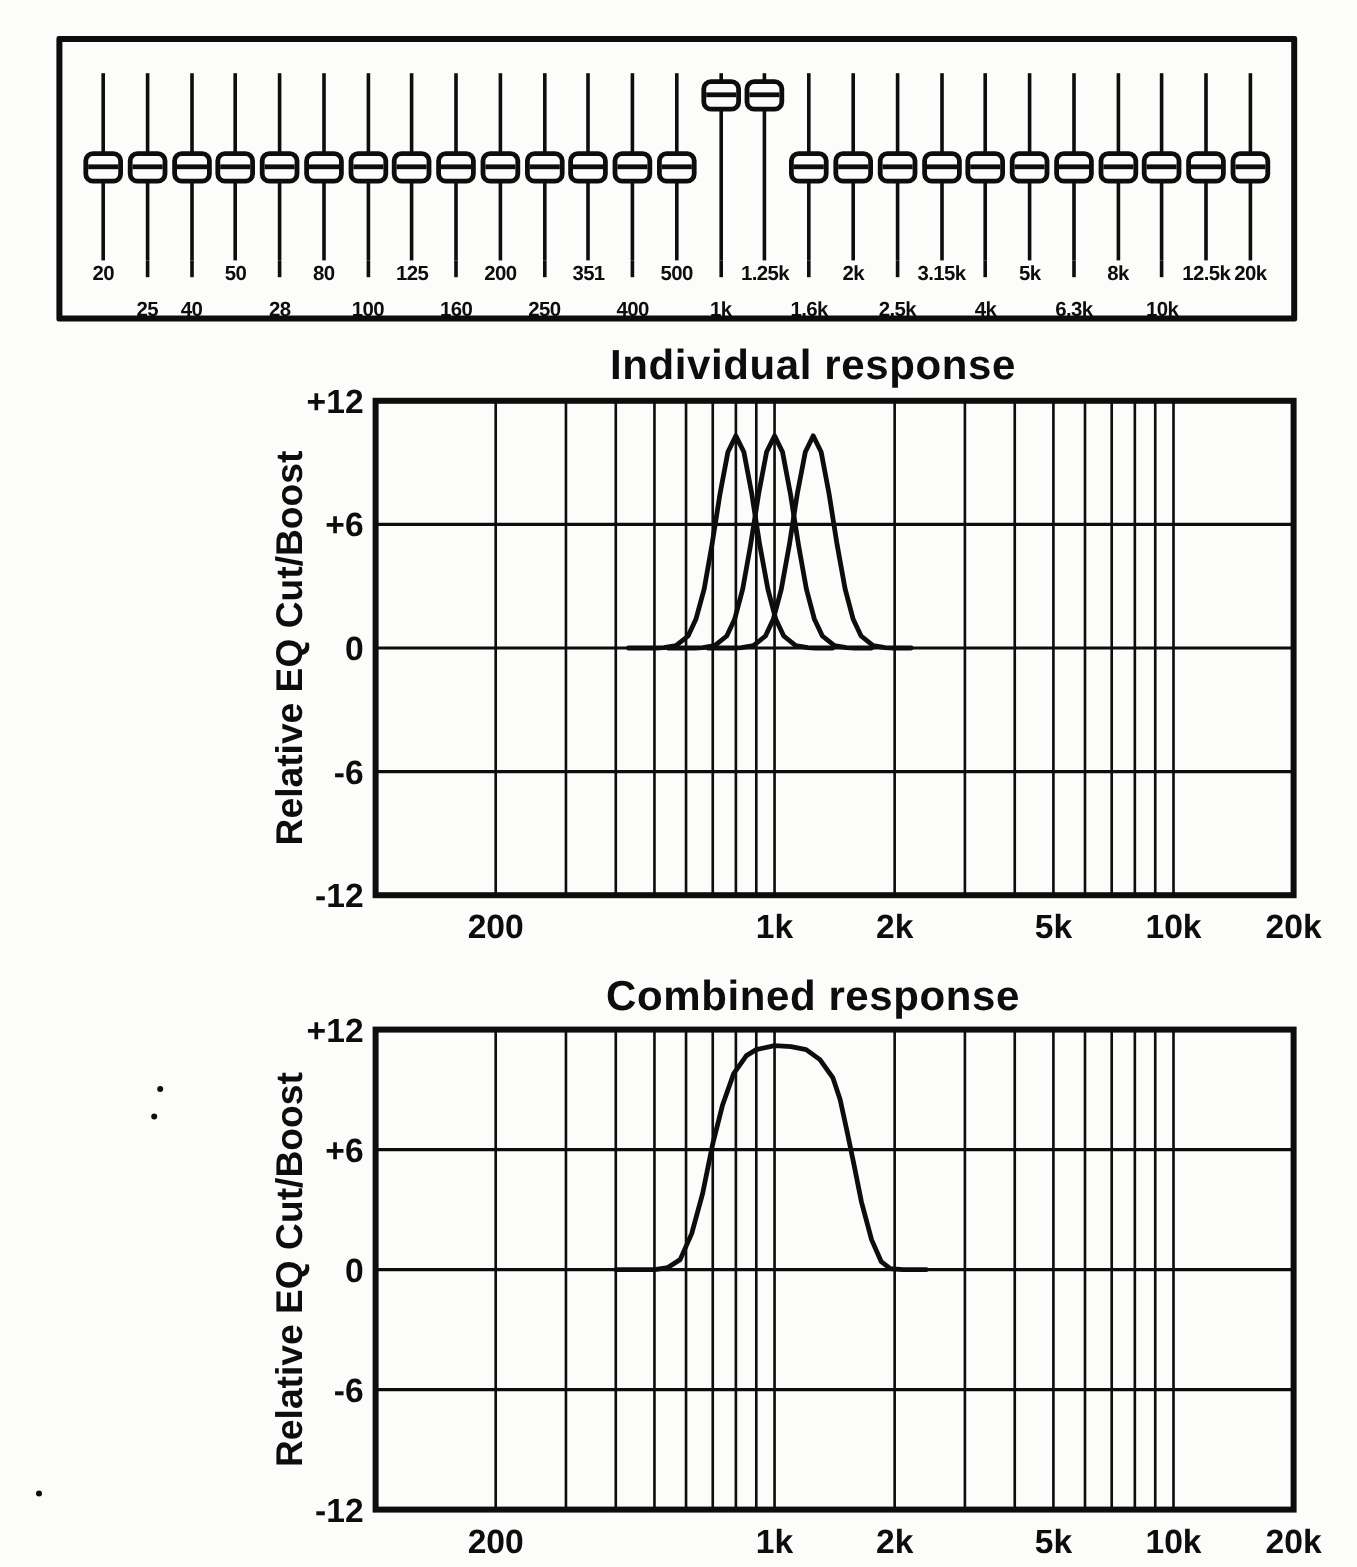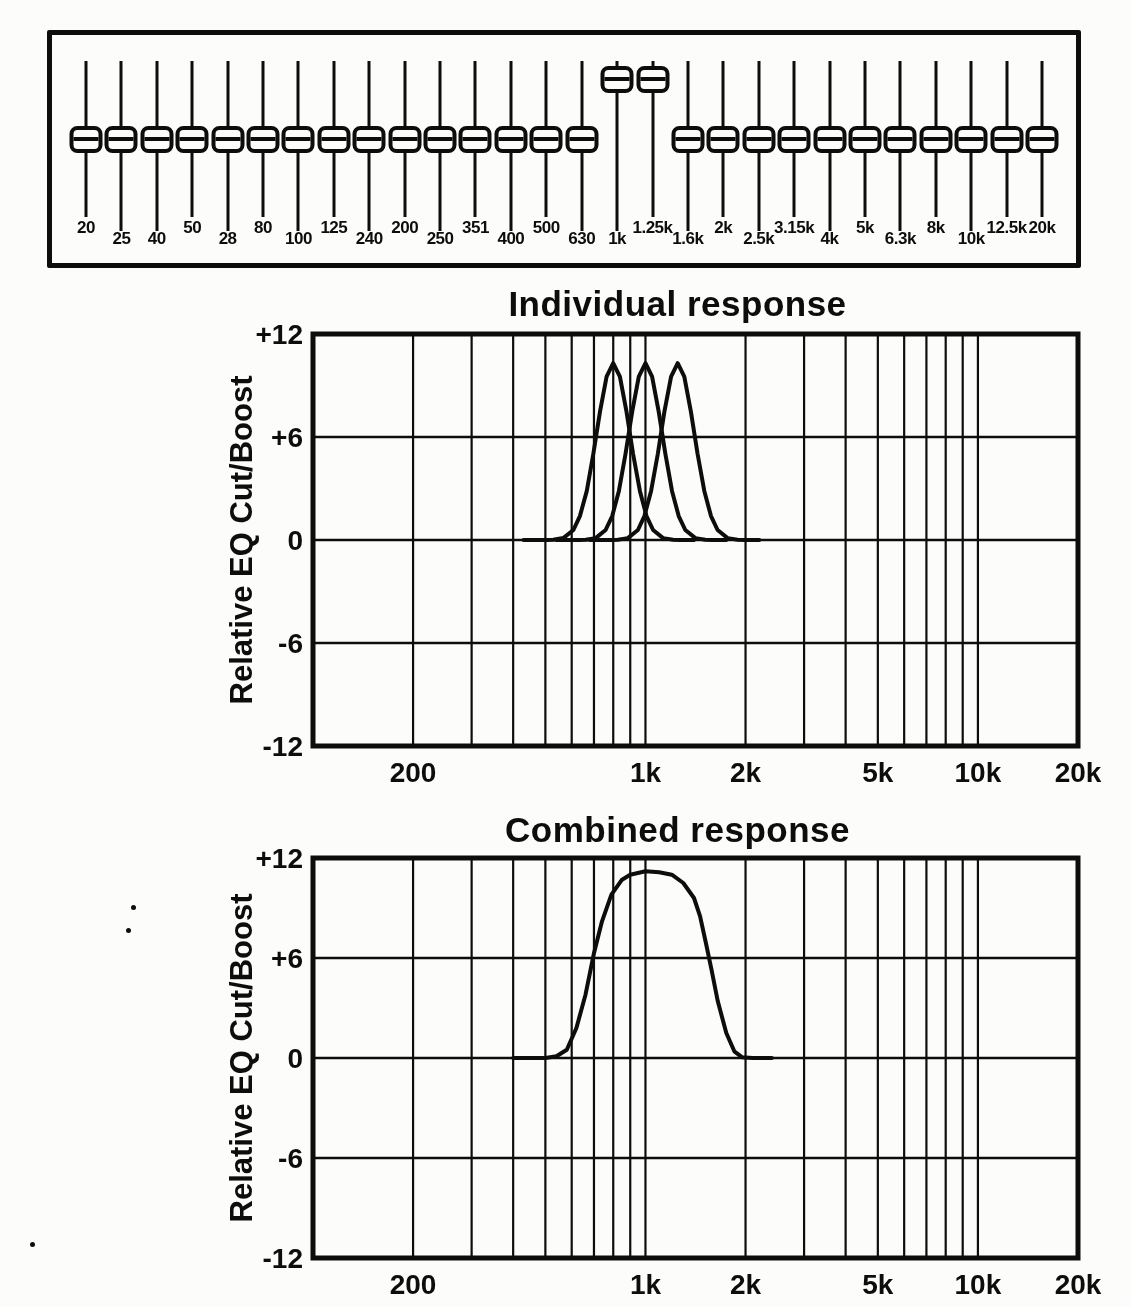--- a/index.html
+++ b/index.html
@@ -27,21 +27,21 @@
     width:33px;height:27px;box-sizing:border-box;
     background:#fcfcfb;border:4px solid #0d0d0d;border-radius:8px;
     display:flex;align-items:center;z-index:2;
   }
   .knob-bar{width:100%;height:4px;background:#0d0d0d;}
   .flabel{
     position:absolute;left:50%;transform:translateX(-50%);
     font-size:17px;font-weight:700;white-space:nowrap;letter-spacing:-0.5px;
   }
   .row0{top:183px;}
-  .row1{top:194px;}
+  .row1{top:213px;}
   
   svg{position:absolute;left:0;}
   #chart-individual{top:283px;}
   #chart-combined{top:798px;}
   .gl{stroke:#0d0d0d;stroke-width:2.2;}
   .glh{stroke:#0d0d0d;stroke-width:2.6;}
   .frame{fill:none;stroke:#0d0d0d;stroke-width:5;}
   .curve{fill:none;stroke:#0d0d0d;stroke-width:4;stroke-linejoin:round;stroke-linecap:round;}
   text{fill:#0d0d0d;font-family:"Liberation Sans",sans-serif;}
   .t-title{font-size:35px;font-weight:700;letter-spacing:0.5px;}
@@ -130,21 +130,21 @@
     </div>
     <div class="flabel row0">125</div>
   </div>
 
   <div class="band">
     <div class="track"></div>
     <div class="tick"></div>
     <div class="knob" style="top: 90.5px;">
       <div class="knob-bar"></div>
     </div>
-    <div class="flabel row1">240</div>
+    <div class="flabel row1">160</div>
   </div>
 
   <div class="band">
     <div class="track"></div>
 
     <div class="knob" style="top: 90.5px;">
       <div class="knob-bar"></div>
     </div>
     <div class="flabel row0">200</div>
   </div>
@@ -178,28 +178,20 @@
 
   <div class="band">
     <div class="track"></div>
 
     <div class="knob" style="top: 90.5px;">
       <div class="knob-bar"></div>
     </div>
     <div class="flabel row0">500</div>
   </div>
 
-  <div class="band">
-    <div class="track"></div>
-    <div class="tick"></div>
-    <div class="knob" style="top: 90.5px;">
-      <div class="knob-bar"></div>
-    </div>
-    <div class="flabel row1">630</div>
-  </div>
 
 
   <div class="band">
     <div class="track"></div>
     <div class="tick"></div>
     <div class="knob" style="top: 30.9889px;">
       <div class="knob-bar"></div>
     </div>
     <div class="flabel row1">1k</div>
   </div>

